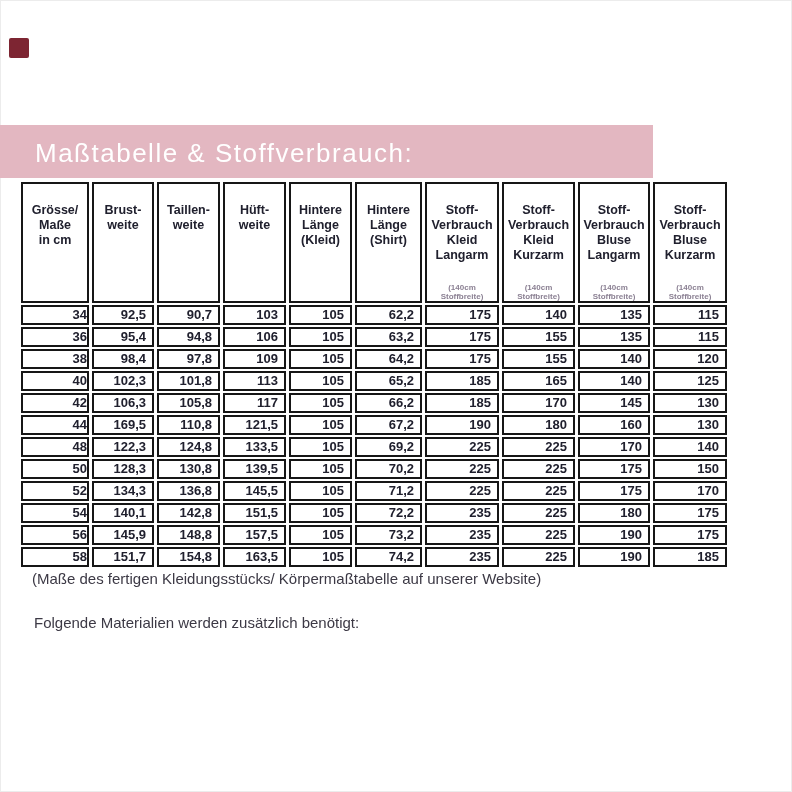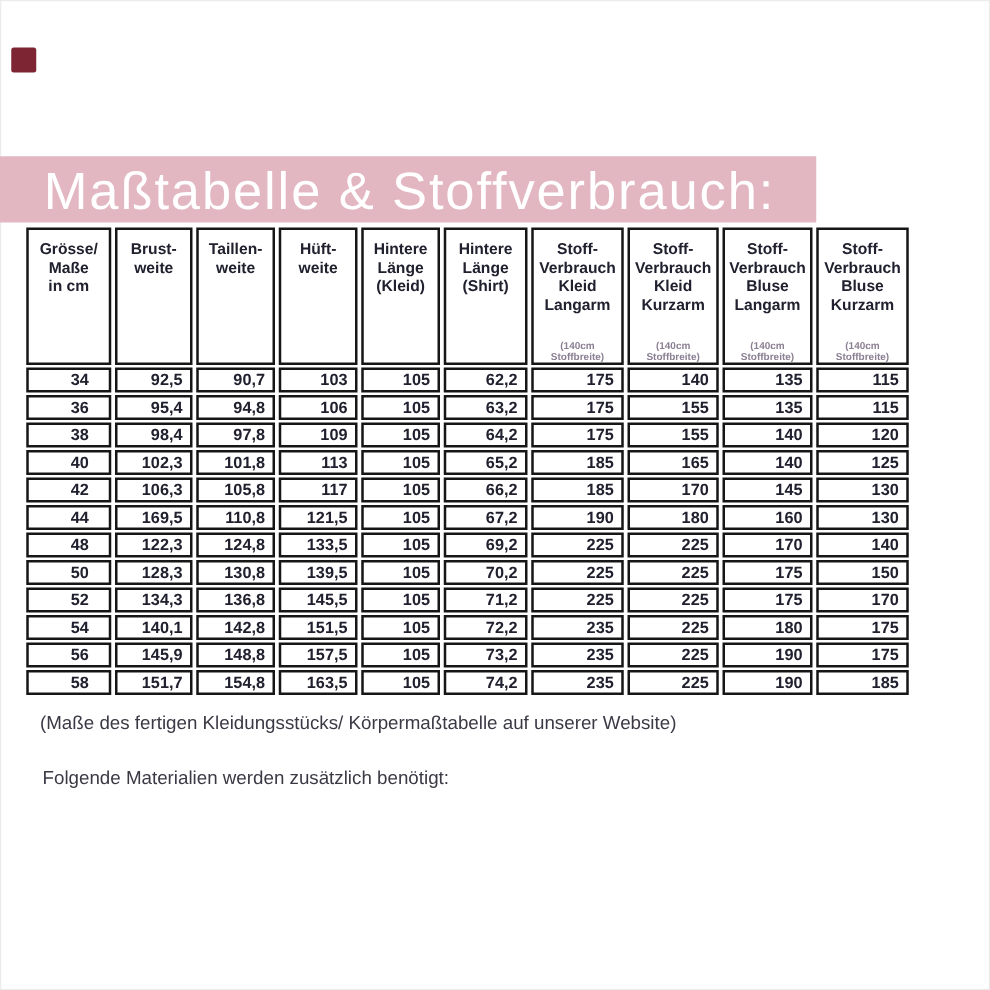--- a/index.html
+++ b/index.html
@@ -31,21 +31,21 @@
     top: 125px;
     width: 653px;
     height: 53px;
     background: #e3b7c1;
   }
   .title-band h1 {
     position: absolute;
     left: 35px;
     top: 0;
     line-height: 56px;
-    font-size: 42px;
+    font-size: 26px;
     font-weight: 400;
     letter-spacing: 1.5px;
     color: #ffffff;
     white-space: nowrap;
   }
 
   table.size-table {
     position: absolute;
     left: 18px;
     top: 180px;
@@ -56,21 +56,21 @@
   }
   .size-table th, .size-table td {
     border: 2px solid #161616;
     background: #ffffff;
     color: #20202e;
     overflow: hidden;
   }
   .size-table th {
     height: 84px;
     vertical-align: top;
-    padding-top: 8px;
+    padding-top: 19px;
     font-size: 12.5px;
     font-weight: bold;
     line-height: 15px;
     text-align: center;
   }
   .size-table th .subnote {
     display: block;
     margin-top: 20px;
     font-size: 8px;
     font-weight: bold;
@@ -79,21 +79,21 @@
   }
   .size-table td {
     height: 20px;
     font-size: 13px;
     font-weight: bold;
     line-height: 16px;
     text-align: right;
     padding-right: 6px;
     white-space: nowrap;
   }
-  .size-table td.size-col { padding-right: 16px; margin-left: 48px; }
+  .size-table td.size-col { padding-right: 0; margin-left: 48px; }
 
   .note {
     position: absolute;
     font-size: 15px;
     color: #3c3945;
     white-space: nowrap;
   }
   .note-footnote { left: 32px; top: 570px; }
   .note-materials-heading { left: 34px; top: 614px; }
   .note-materials-detail { left: 34px; top: 638px; }

